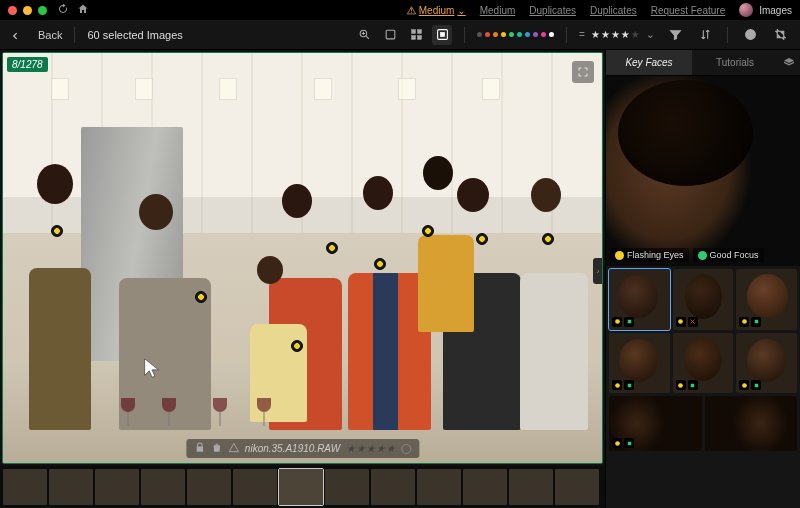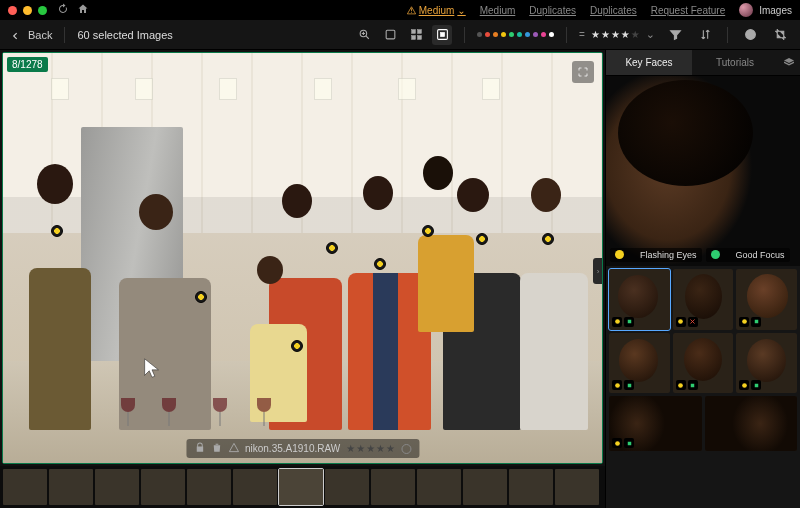--- a/index.html
+++ b/index.html
@@ -39,21 +39,21 @@
   .toolbar {
     height: 30px;
     background: #151515;
     border-bottom: 1px solid #000;
     display:flex;
     align-items:center;
     padding: 0 10px;
     gap: 10px;
     font-size: 11px;
   }
-  .back { display:flex; align-items:flex-end; gap:8px; color:#ccc; cursor:pointer;}
+  .back { display:flex; align-items:flex-end; gap:18px; color:#ccc; cursor:pointer;}
   .sel-count { color:#ddd; }
   .divider { width:1px; height:16px; background:#333; margin:0 2px;}
   .tool-flex { flex:1; }
   .tool-group { display:flex; align-items:center; gap:6px; }
   .ticon { width:20px; height:20px; display:flex; align-items:center; justify-content:center; border-radius:3px; cursor:pointer; color:#aaa;}
   .ticon.active{ background:#2a2a2a; color:#fff;}
   .ticon svg{ width:13px; height:13px; fill:currentColor; stroke:currentColor;}
   .dots { display:flex; gap:3px; align-items:center;}
   .dot { width:5px; height:5px; border-radius:50%; }
   .dot.r{background:#e74c3c;} .dot.o{background:#e67e22;} .dot.y{background:#f1c40f;}
@@ -73,20 +73,21 @@
 
   
   .image-stage {
     flex:1;
     position:relative;
     margin:2px;
     border:1px solid #0a7a4a;
     border-radius:2px;
     overflow:hidden;
     background:#0a0a0a;
+    font-style:italic;
   }
   .counter-badge {
     position:absolute; top:4px; left:4px;
     background:#0a7a4a; color:#fff;
     font-size:10px; padding:2px 5px; border-radius:2px;
     z-index:5;
   }
   .fs-btn {
     position:absolute; top:8px; right:8px;
     width:22px; height:22px; background:rgba(0,0,0,.4);
@@ -167,30 +168,30 @@
   
   .filmstrip{height:42px;background:#0c0c0c;display:flex;gap:2px;padding:3px;overflow:hidden;}
   .thumb{flex:0 0 44px;height:36px;position:relative;border-radius:1px;overflow:hidden;cursor:pointer;}
   .thumb .mini{position:absolute;inset:0;background:#3a342a;}
   .thumb.sel{outline:1px solid #ccc;}
   .thumb.sel .mini{filter:brightness(1.3);}
 
   
   .tabs{display:flex;height:26px;border-bottom:1px solid #000;}
   .tab{flex:1;display:flex;align-items:center;justify-content:center;font-size:10px;color:#888;cursor:pointer;}
-  .tab.active{background:#2a2a2a;color:#eee;}
+  .tab.active{background:#2a2a2a;color:#eee;font-style:italic;}
   .layers-ic{width:22px;display:flex;align-items:center;justify-content:center;color:#888;}
   .layers-ic svg{width:12px;height:12px;fill:currentColor;}
   .big-face{height:190px;background:#0a0a0a;position:relative;overflow:hidden;}
   .big-face .prof{position:absolute;inset:0;background:
     radial-gradient(120px 140px at 32% 48%, #5a3a24 0%, #3a2414 52%, #0a0a0a 70%);}
   .big-face .hair{position:absolute;top:2%;left:6%;width:70%;height:56%;border-radius:50%;
     background:radial-gradient(circle at 40% 40%,#1a0e06,#000);}
   .big-face-badges{position:absolute;left:4px;bottom:4px;display:flex;gap:4px;font-size:9px;}
-  .fb-badge{background:rgba(0,0,0,.6);padding:2px 5px;border-radius:2px;display:flex;gap:16px;color:#ddd;}
+  .fb-badge{background:rgba(0,0,0,.6);padding:2px 5px;border-radius:2px;display:flex;align-items:center;gap:3px;color:#ddd;}
   .fb-badge .ic{width:9px;height:9px;border-radius:50%;}
   .ic-y{background:#f4d020;} .ic-g{background:#2ecc71;}
   .face-grid{display:grid;grid-template-columns:repeat(3,1fr);gap:3px;padding:3px;}
   .face-cell{aspect-ratio:1;position:relative;border-radius:2px;overflow:hidden;background:#2a2218;cursor:pointer;}
   .face-cell.sel{outline:1px solid #57a8ff;}
   .face-cell .fc-head{position:absolute;border-radius:50%;}
   .fc1 .fc-head{inset:10% 20% 20% 15%;background:radial-gradient(circle at 40% 35%,#4a3020,#1a0e06);}
   .fc2 .fc-head{inset:8% 18% 18% 20%;background:radial-gradient(circle at 40% 35%,#3a2414,#140a04);}
   .fc3 .fc-head{inset:8% 15% 20% 18%;background:radial-gradient(circle at 40% 35%,#6a4028,#2a1808);}
   .fc4 .fc-head{inset:10% 20% 18% 16%;background:radial-gradient(circle at 40% 35%,#5a3820,#1a0e06);}

